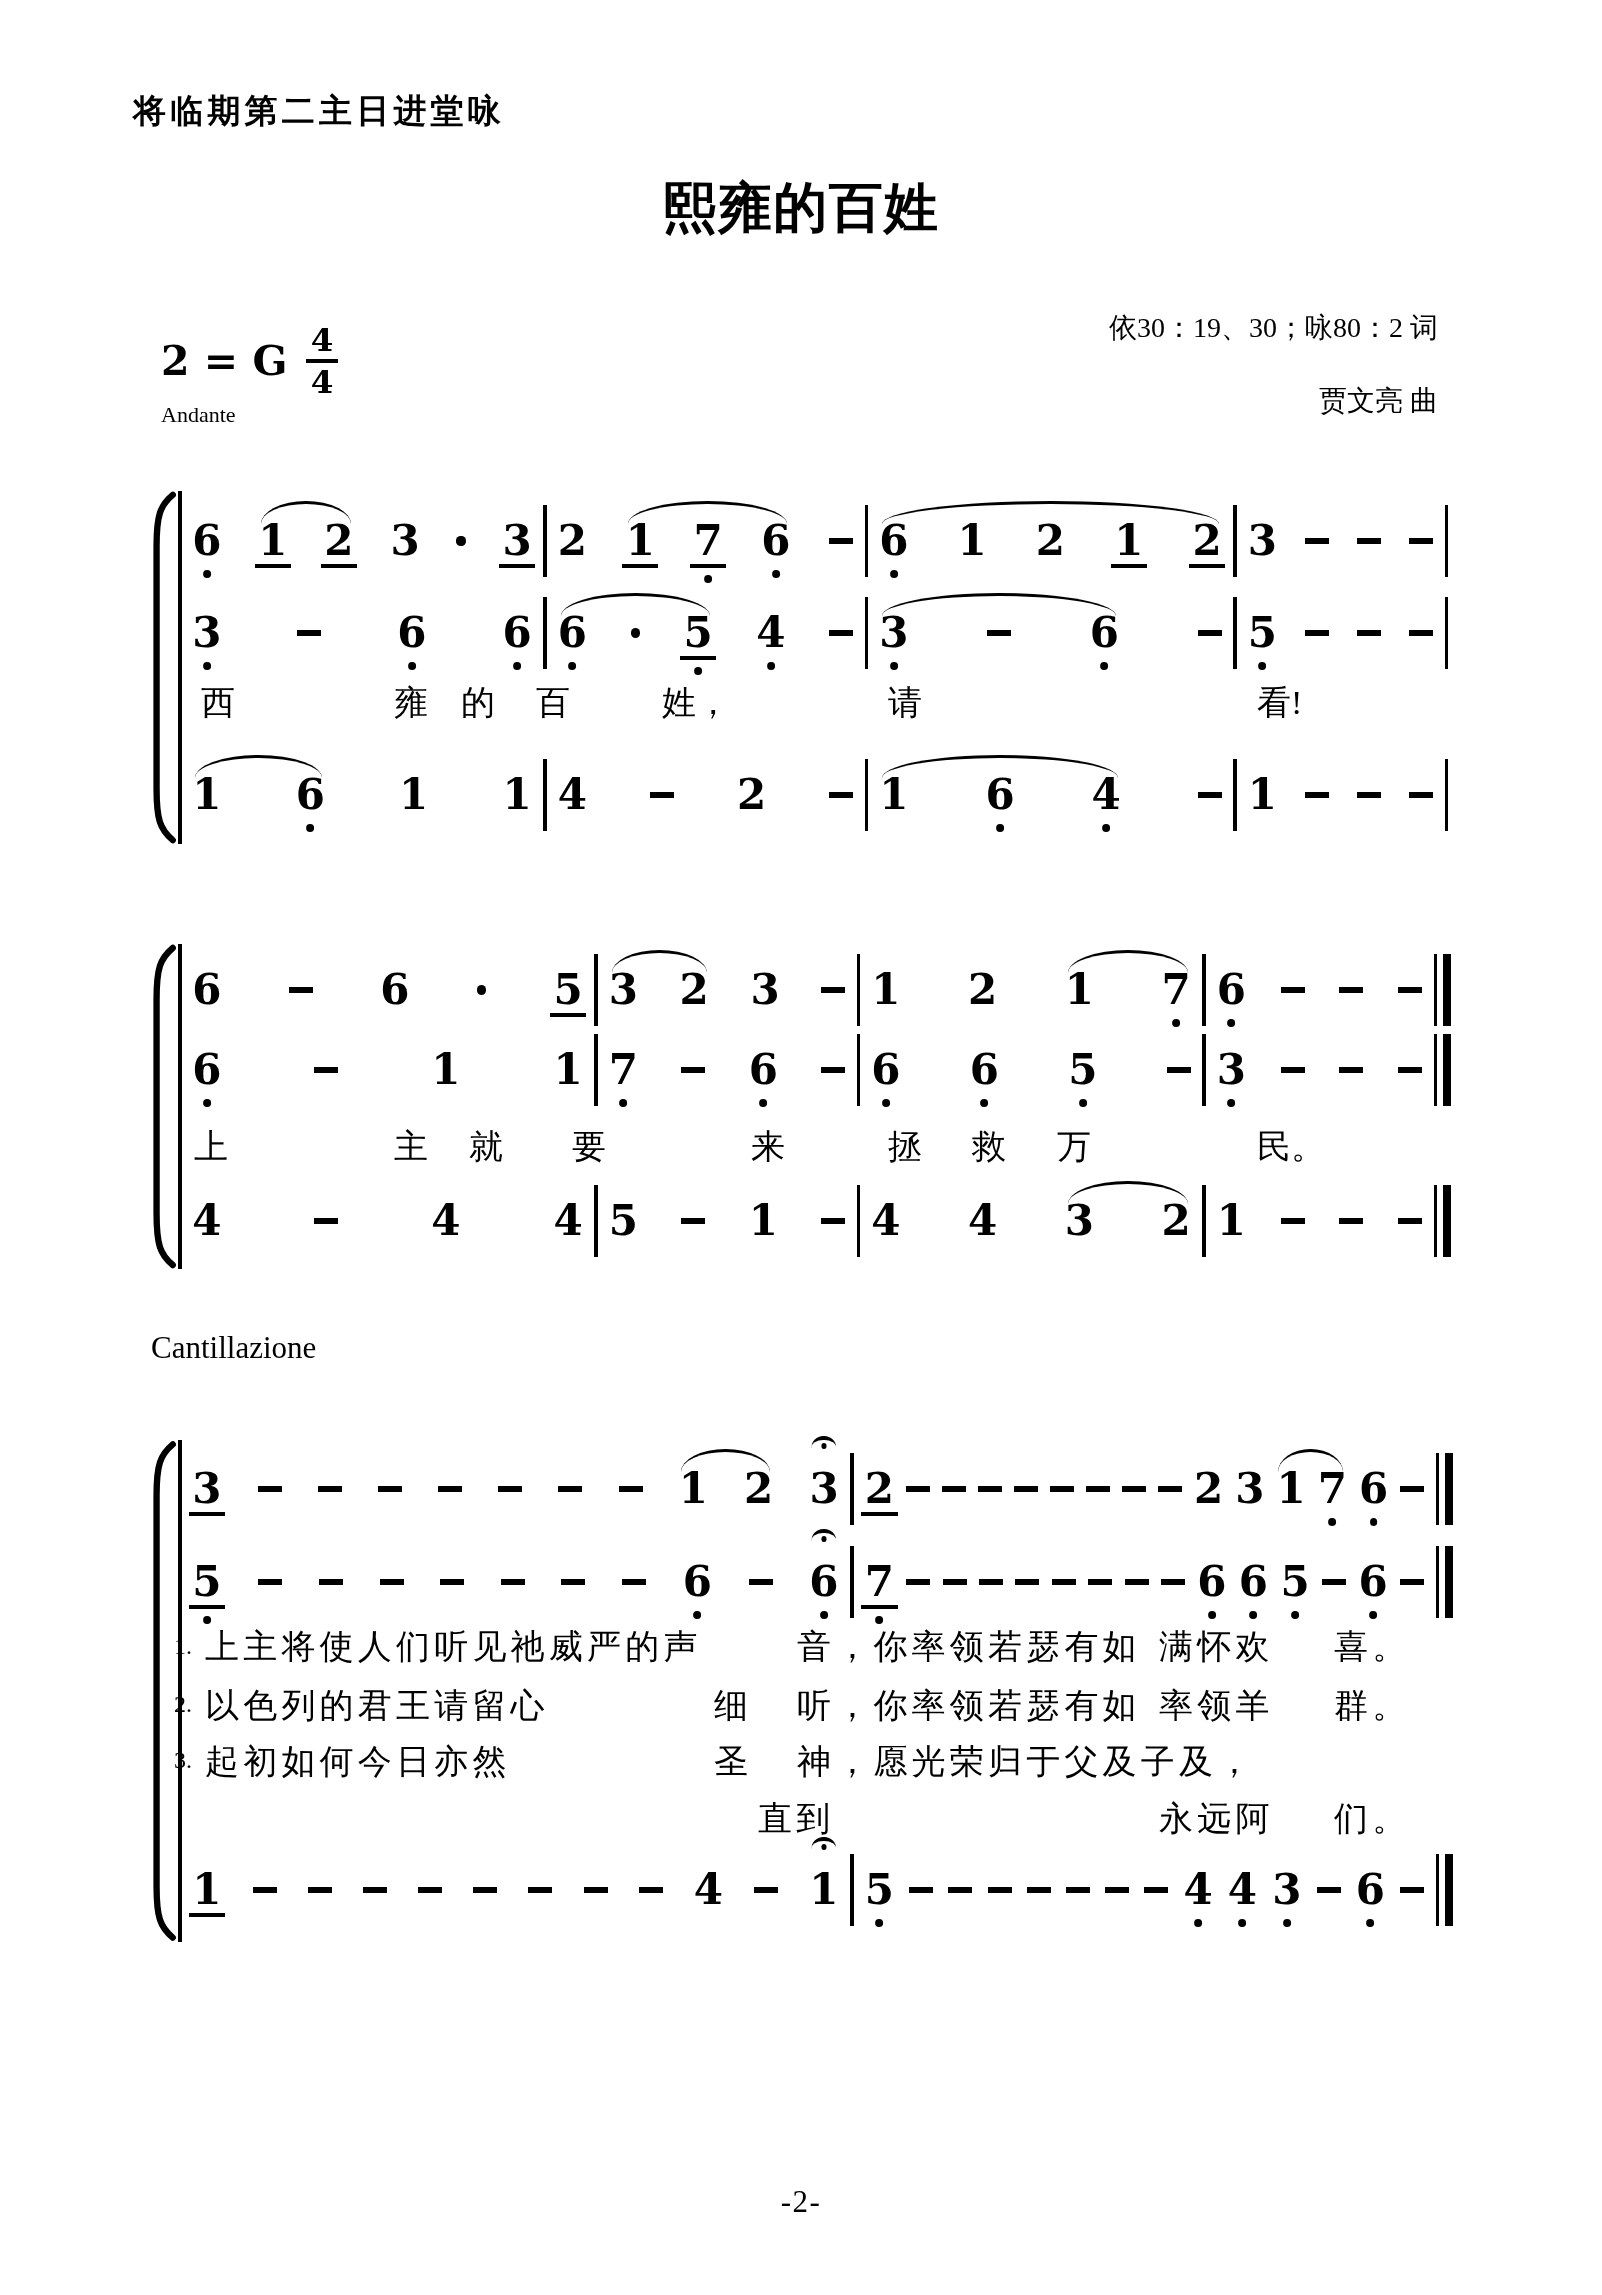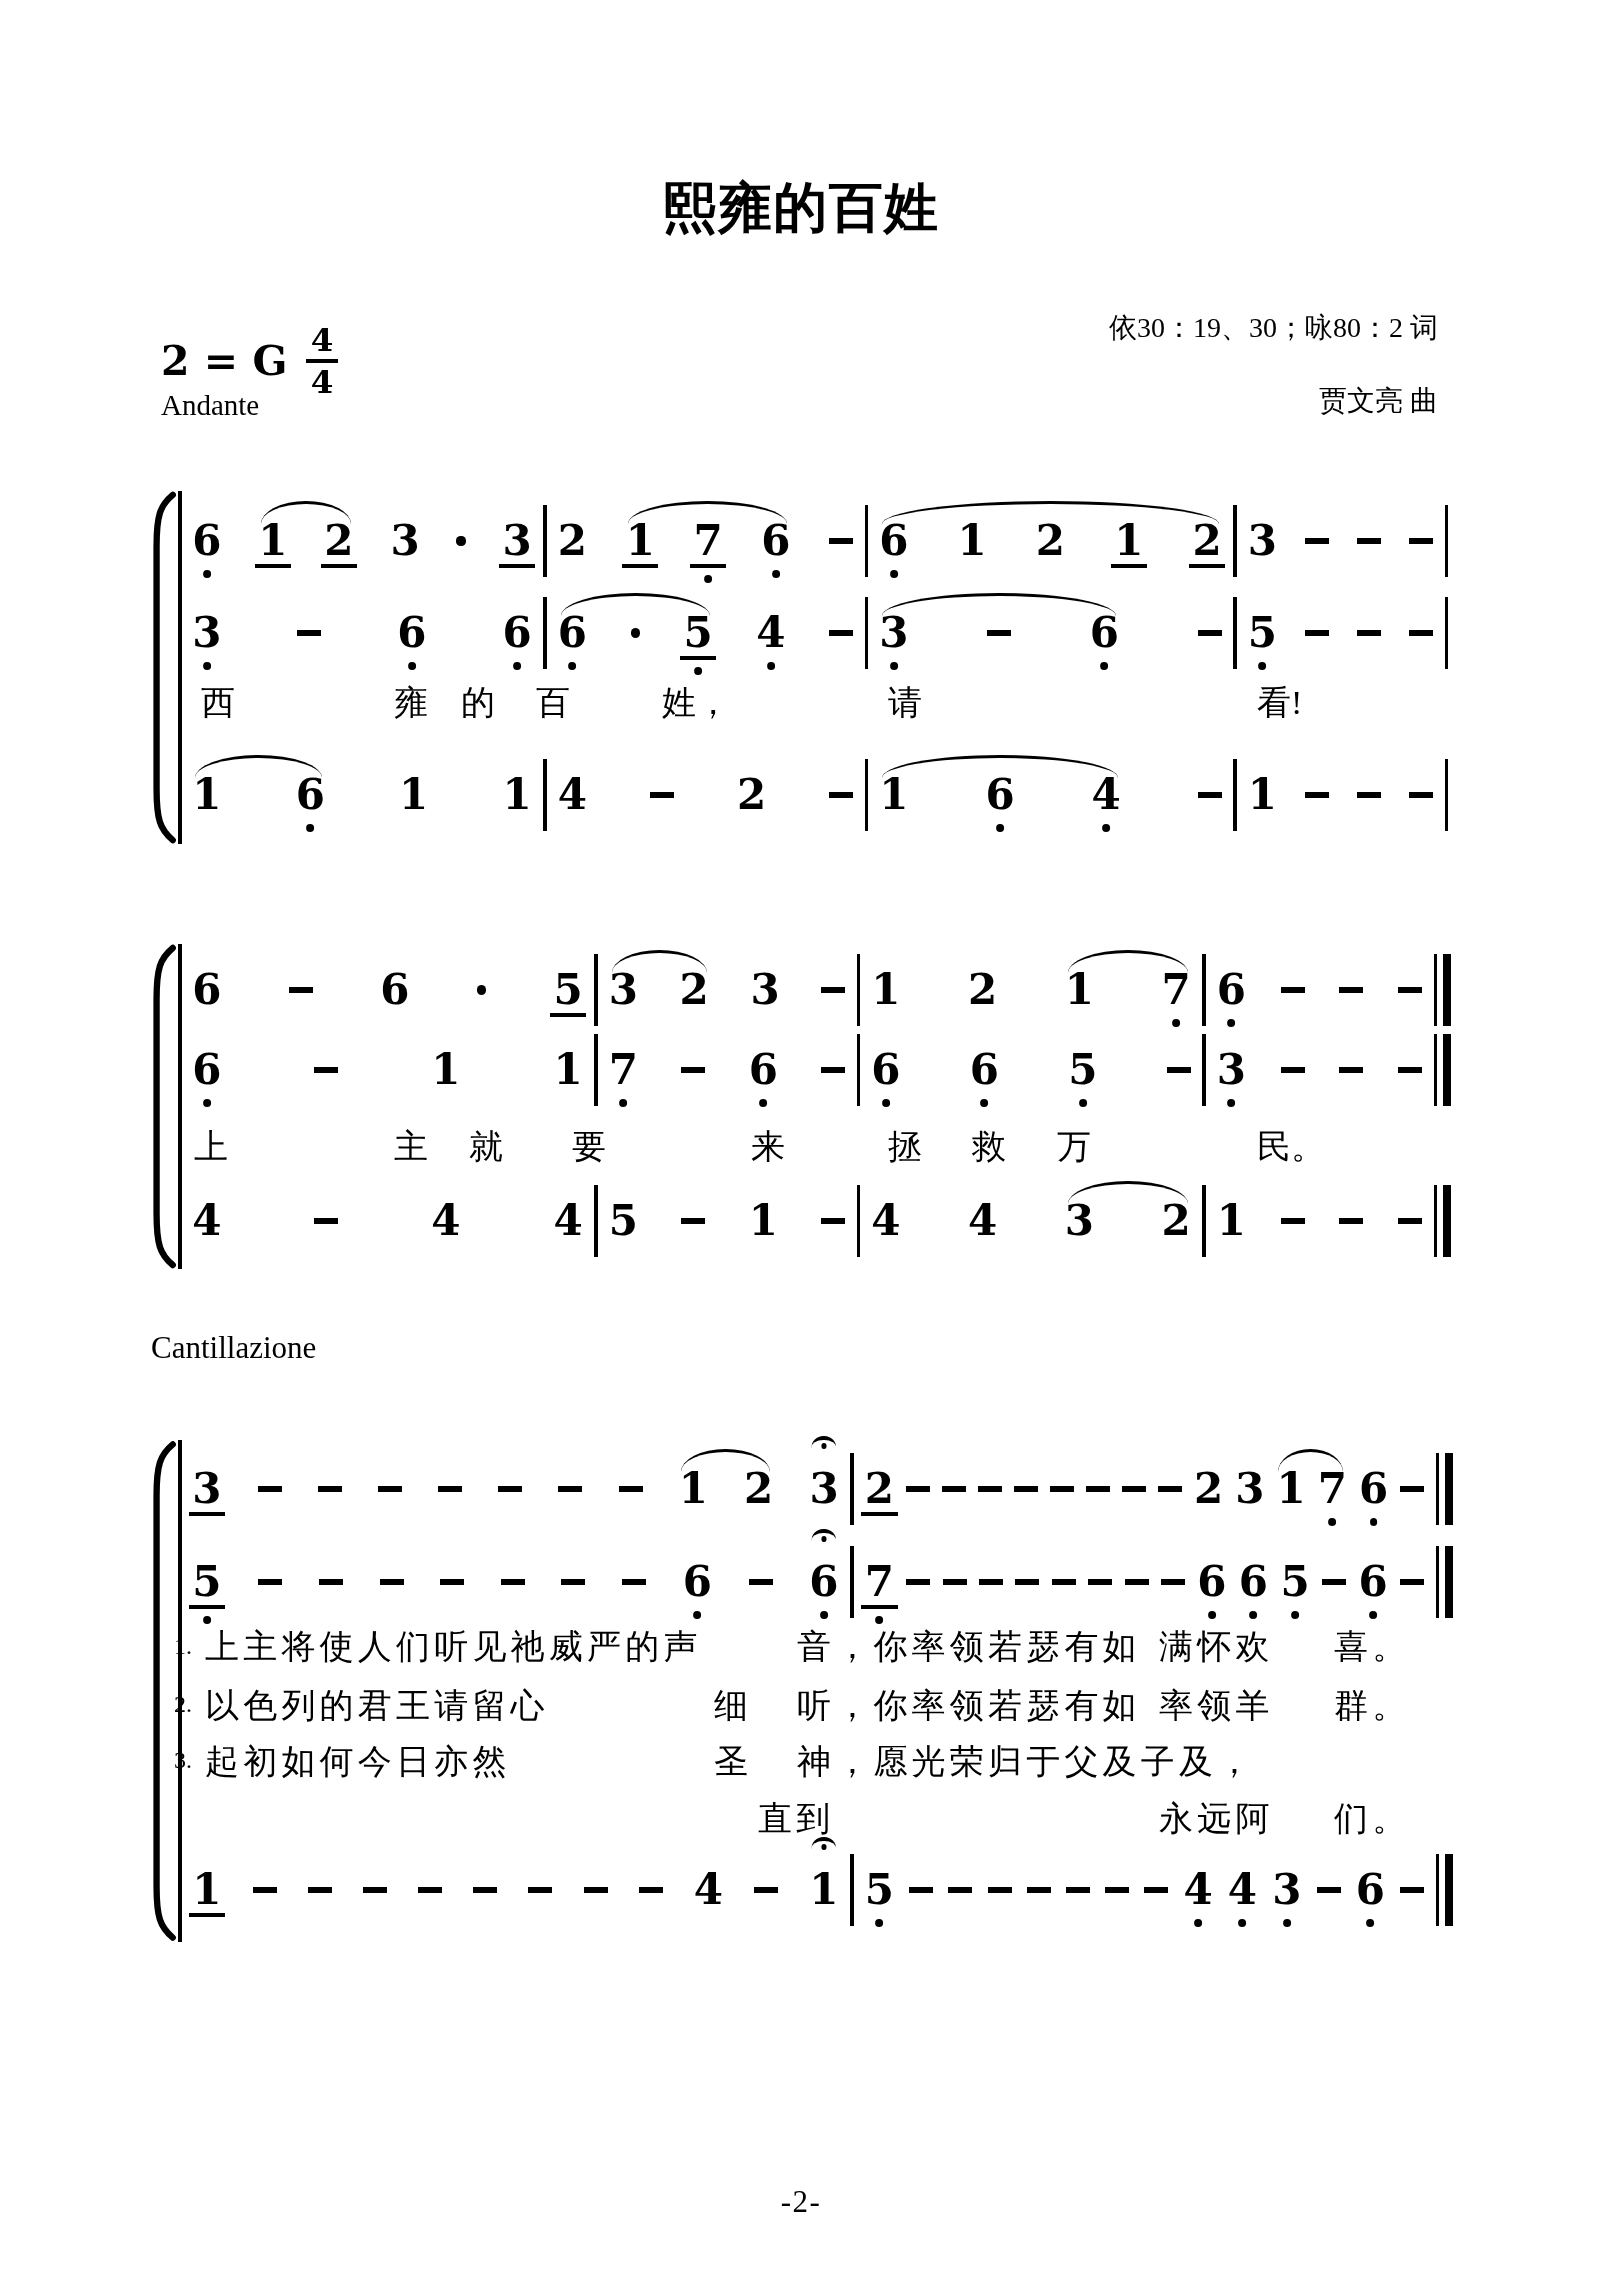--- a/index.html
+++ b/index.html
@@ -6,21 +6,21 @@
   .sheet{position:relative;width:1602px;height:2295px;background:#ffffff;color:#000;
          font-family:"Liberation Serif", serif;overflow:hidden;}
   .abs{position:absolute;}
   .hdr{left:133px;top:89px;font-size:33px;letter-spacing:4.2px;font-weight:600;}
   .title{left:50%;top:172px;transform:translateX(-50%);font-size:54px;font-weight:bold;letter-spacing:1.4px;}
   .keysig{left:161px;top:324px;display:flex;align-items:center;gap:18.4px;}
   .keytext{font-size:41px;font-weight:bold;font-family:"DejaVu Serif",serif;white-space:nowrap;}
   .frac{display:flex;flex-direction:column;align-items:center;}
   .num,.den{font-size:32.5px;font-weight:bold;font-family:"DejaVu Serif",serif;line-height:1;}
   .fline{width:32.5px;height:3.5px;background:#000;margin:2.8px 0;}
-  .tempo{left:161px;top:389px;font-size:29px;}
+  .tempo{left:161px;top:402px;font-size:22px;}
   .credit{right:164px;text-align:right;font-size:28px;white-space:nowrap;}
   .c1{top:309px;} .c2{top:382px;}
   .seclabel{left:151px;top:1319px;font-size:31px;margin-top:11px;}
   .pagenum{left:50%;top:2184px;transform:translateX(-50%);font-size:31px;letter-spacing:1.4px;}
 
   .sysline{position:absolute;width:3.5px;background:#000;left:178px;}
   .row{position:absolute;display:flex;align-items:center;height:64px;left:181px;}
   .measure{display:flex;align-items:center;justify-content:space-between;box-sizing:border-box;
            padding:0 11.3px;height:100%;flex:none;}
   .bar{width:3.5px;height:72px;background:#000;flex:none;}
@@ -44,20 +44,21 @@
         border-radius:50% 50% 0 0 / 100% 100% 0 0;}
   .lyric{position:absolute;font-size:34px;}
   .verse-num{position:absolute;font-size:24px;}
   .verse-seg{position:absolute;font-size:34px;letter-spacing:4.2px;white-space:nowrap;}
   .brace{position:absolute;left:146px;}
 </style>
 </head>
 <body>
 
 <div class="sheet">
+  <div class="abs hdr">将临期第二主日进堂咏</div>
   <div class="abs title">熙雍的百姓</div>
 
   <div class="abs keysig">
     <span class="keytext">2 = G</span>
     <span class="frac">
       <span class="num">4</span>
       <span class="fline"></span>
       <span class="den">4</span>
     </span>
   </div>

